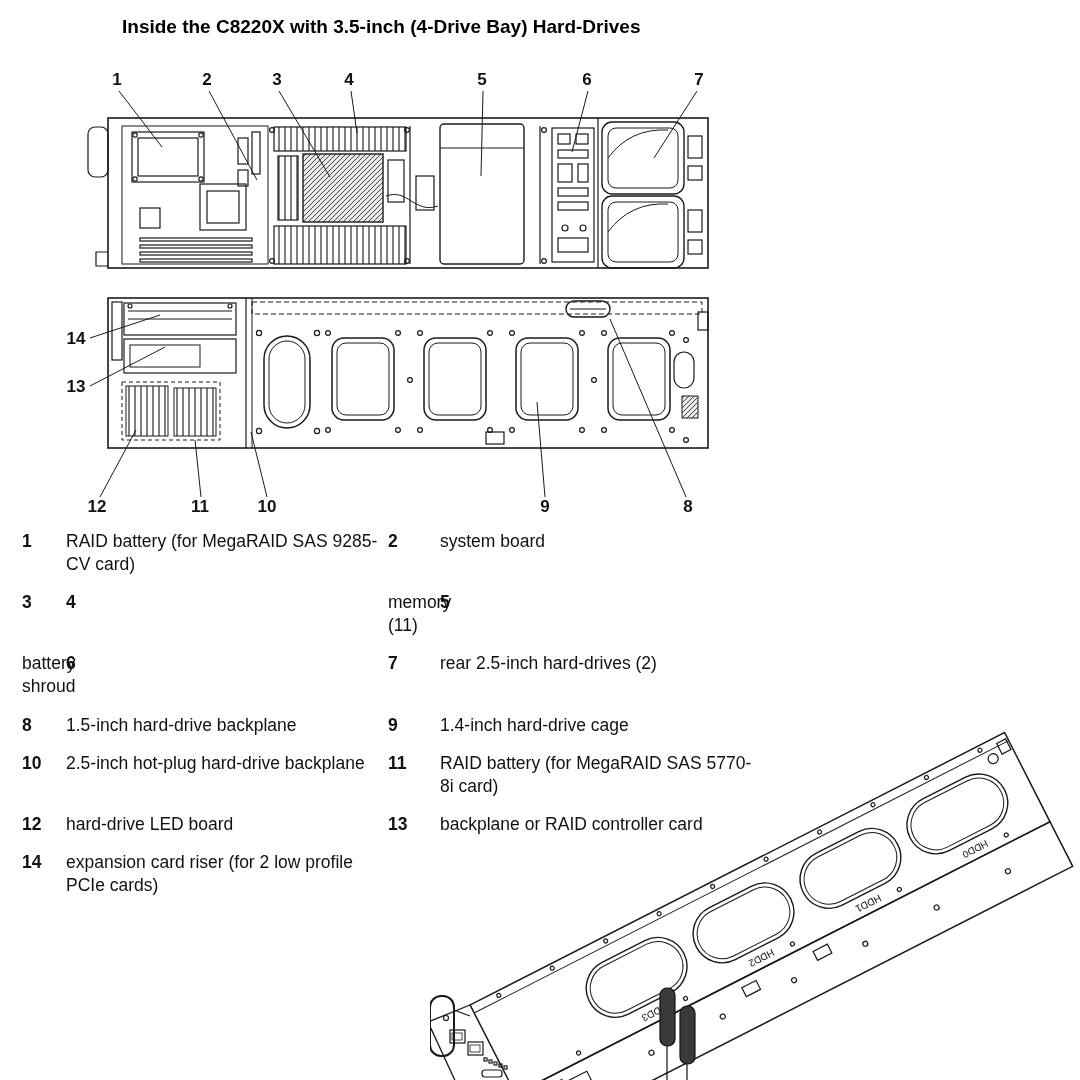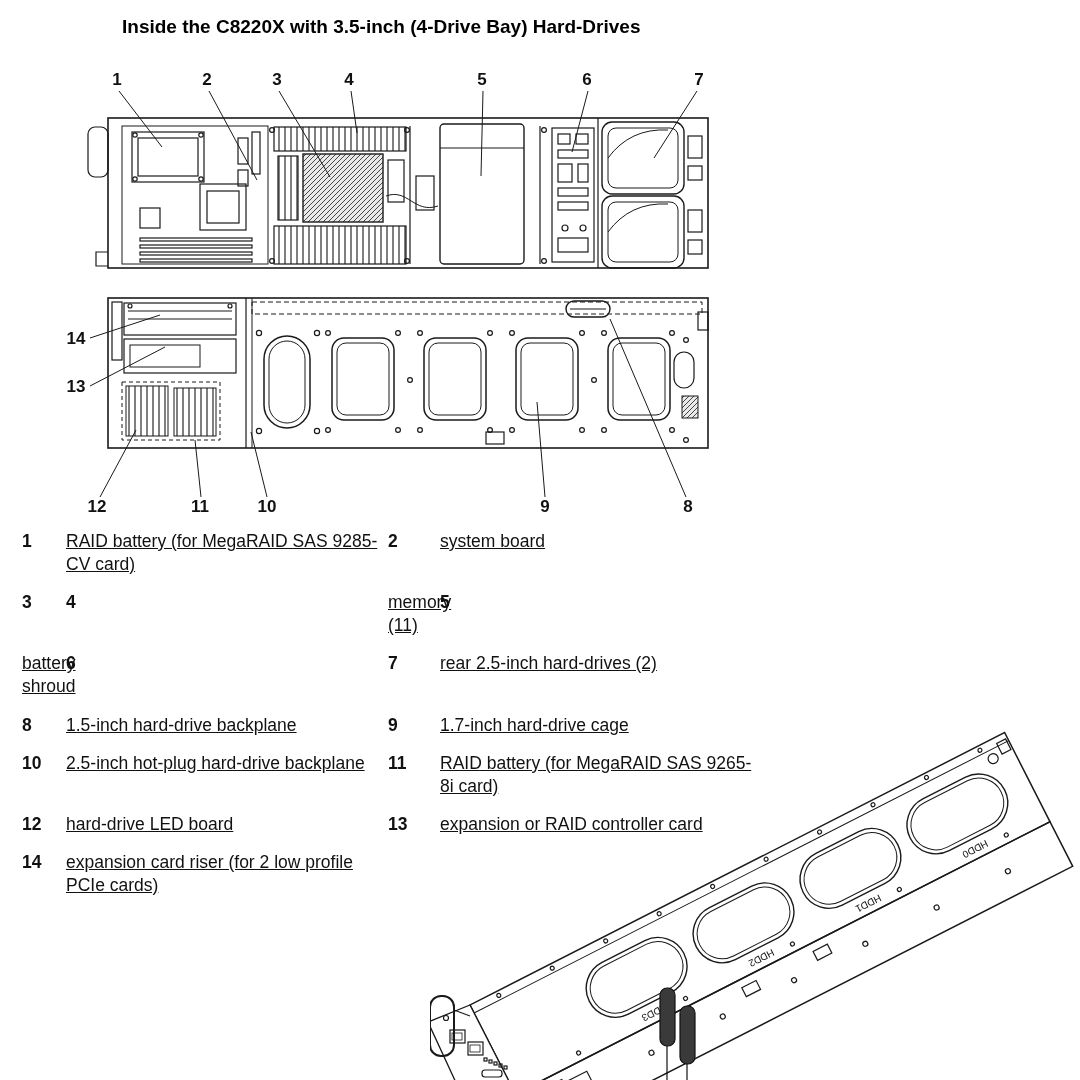--- a/index.html
+++ b/index.html
@@ -8,21 +8,21 @@
   #title{position:absolute;left:122px;top:16px;margin:0;font-size:19px;font-weight:bold;color:#000;}
   svg{position:absolute;}
   #d1{left:60px;top:60px;}
   #d2{left:60px;top:295px;}
   #d3{left:430px;top:690px;}
   svg text{font-family:"Liberation Sans",sans-serif;}
   #legend{position:absolute;left:22px;top:530px;width:758px;display:grid;
           grid-template-columns:44px 322px 52px 330px;row-gap:15px;
           font-size:17.5px;line-height:1.32;color:#111;}
   .lnum{font-weight:bold;}
-  .ltext{padding-right:6px;text-decoration:underline;}
+  .ltext{padding-right:6px;}
 </style>
 </head>
 <body>
 
 <div id="page">
 
   <h1 id="title">Inside the C8220X with 3.5-inch (4-Drive Bay) Hard-Drives</h1>
 
   <svg id="d1" width="680" height="235" viewBox="60 60 680 235">
     <defs>
@@ -273,31 +273,31 @@
     <div class="lnum">5</div>
     <div class="ltext">battery shroud</div>
     <div class="lnum">6</div>
 
     <div class="lnum">7</div>
     <div class="ltext">rear 2.5-inch hard-drives (2)</div>
     <div class="lnum">8</div>
     <div class="ltext">1.5-inch hard-drive backplane</div>
 
     <div class="lnum">9</div>
-    <div class="ltext">1.7-inch hard-drive cage</div>
+    <div class="ltext">1.4-inch hard-drive cage</div>
     <div class="lnum">10</div>
     <div class="ltext">2.5-inch hot-plug hard-drive backplane</div>
 
     <div class="lnum">11</div>
-    <div class="ltext">RAID battery (for MegaRAID SAS 9265-8i card)</div>
+    <div class="ltext">RAID battery (for MegaRAID SAS 5770-8i card)</div>
     <div class="lnum">12</div>
     <div class="ltext">hard-drive LED board</div>
 
     <div class="lnum">13</div>
-    <div class="ltext">expansion or RAID controller card</div>
+    <div class="ltext">backplane or RAID controller card</div>
     <div class="lnum">14</div>
     <div class="ltext">expansion card riser (for 2 low profile PCIe cards)</div>
   </div>
 
   <svg id="d3" width="650" height="390" viewBox="430 690 650 390">
 
     <g transform="translate(470,1005) rotate(-27)" stroke="#1a1a1a" fill="none" stroke-width="1.2">
       <rect x="0" y="0" width="600" height="100" stroke-width="1.5"></rect>
       <rect x="0" y="100" width="600" height="50" stroke-width="1.5"></rect>
       <line x1="0" y1="9" x2="600" y2="9" stroke-width="1"></line>

